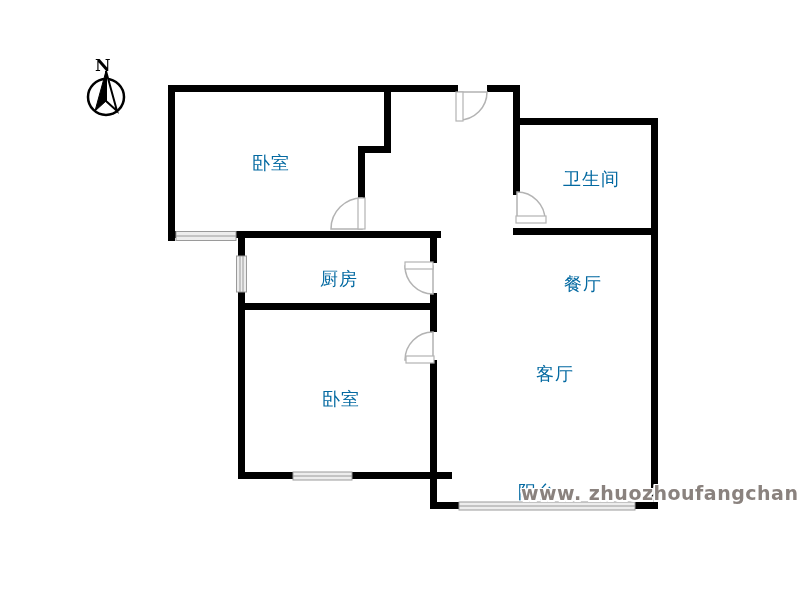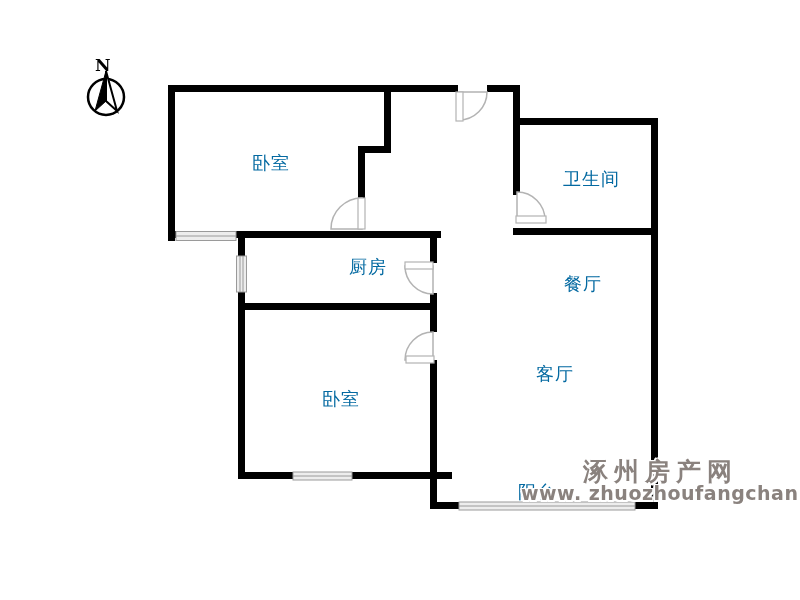--- a/index.html
+++ b/index.html
@@ -129,22 +129,21 @@
       <circle cx="106" cy="97" r="18" fill="none" stroke="#000" stroke-width="2.5"></circle>
       <polygon points="106,71 95,111 106,101" fill="#000" stroke="#000" stroke-width="1"></polygon>
       <polygon points="106,71 117,111 106,101" fill="#fff" stroke="#000" stroke-width="2"></polygon>
     </g>
   </svg>
 
   <div id="compass-n">N</div>
 
   <div class="room-label" style="left:252px;top:151px;">卧室</div>
   <div class="room-label" style="left:563px;top:167px;">卫生间</div>
-  <div class="room-label" style="left:320px;top:255px;margin-left:29px;">厨房</div>
+  <div class="room-label" style="left:320px;top:267px;">厨房</div>
   <div class="room-label" style="left:564px;top:272px;">餐厅</div>
   <div class="room-label" style="left:536px;top:362px;">客厅</div>
   <div class="room-label" style="left:322px;top:387px;">卧室</div>
   <div class="room-label" style="left:518px;top:480px;">阳台</div>
 
-  <div id="watermark-site" class="watermark">涿州房产网</div>
   <div id="watermark-url" class="watermark">www. zhuozhoufangchan. com</div>
 
 </div>
 
 </body></html>

